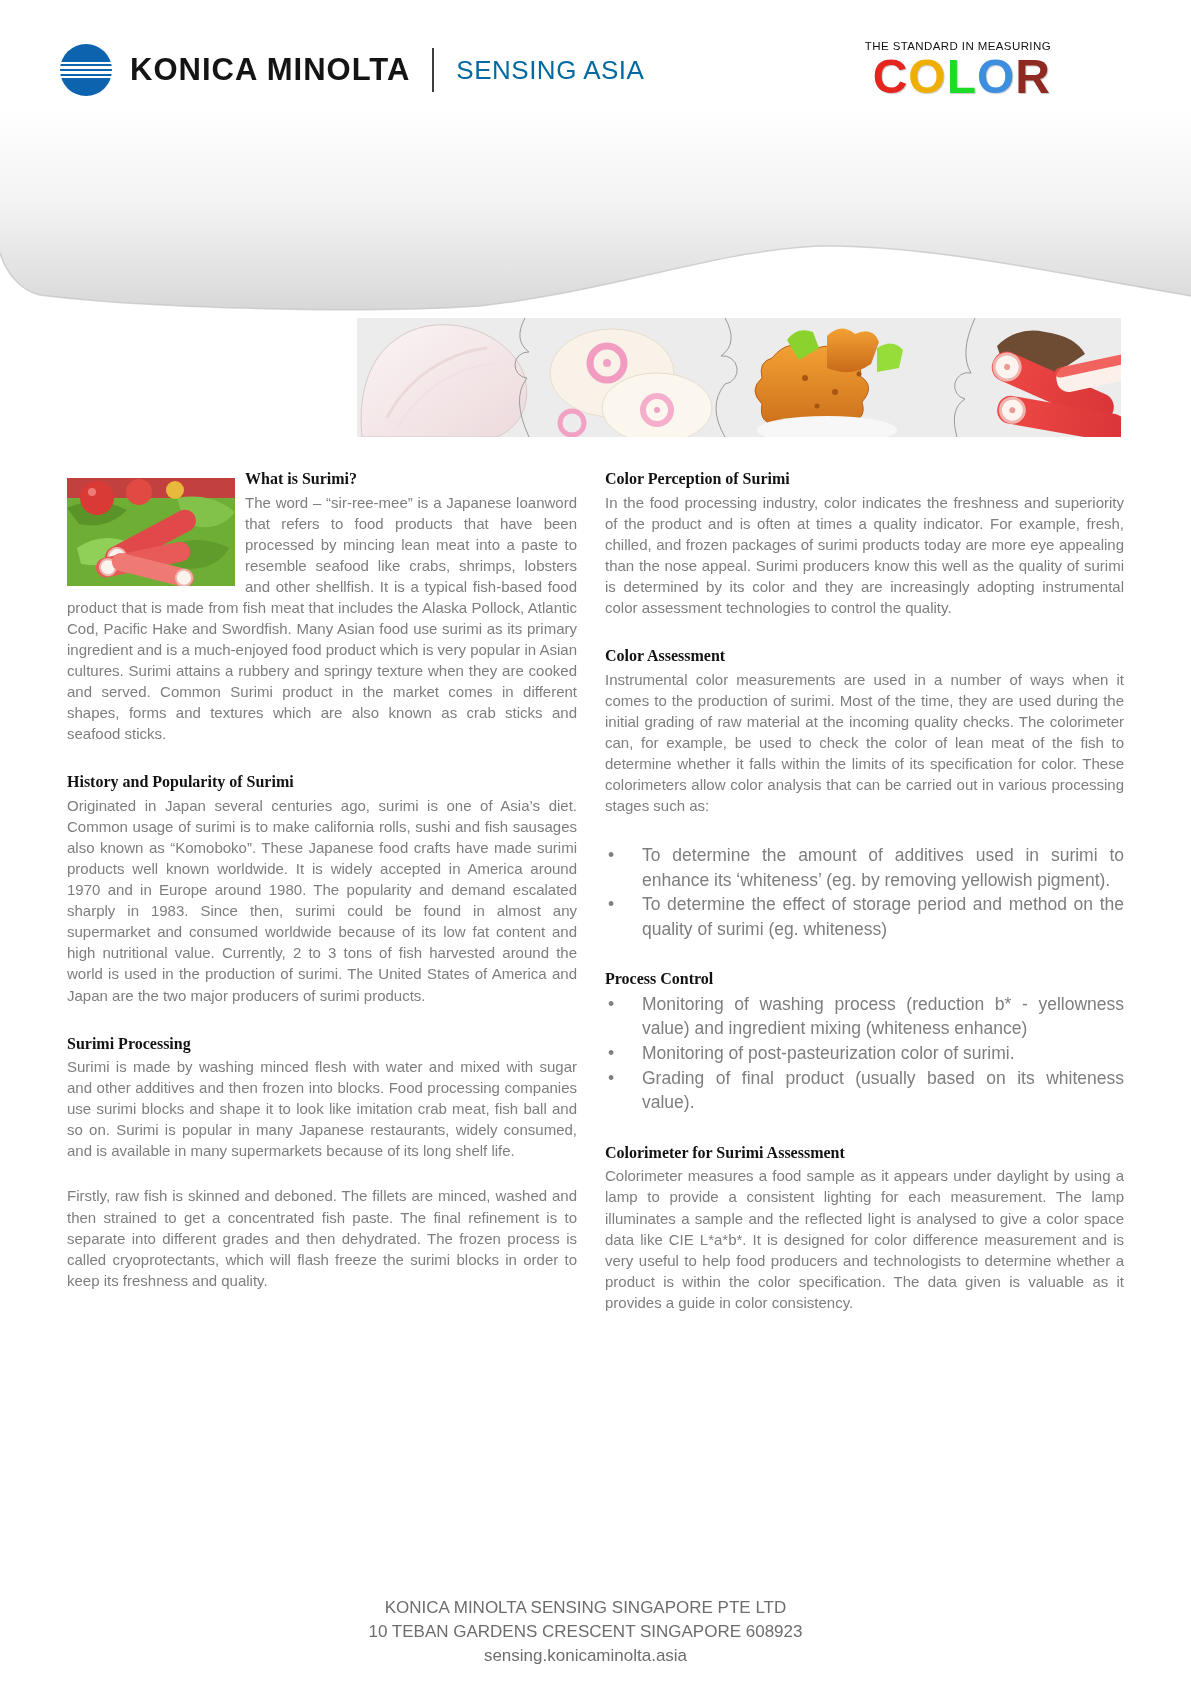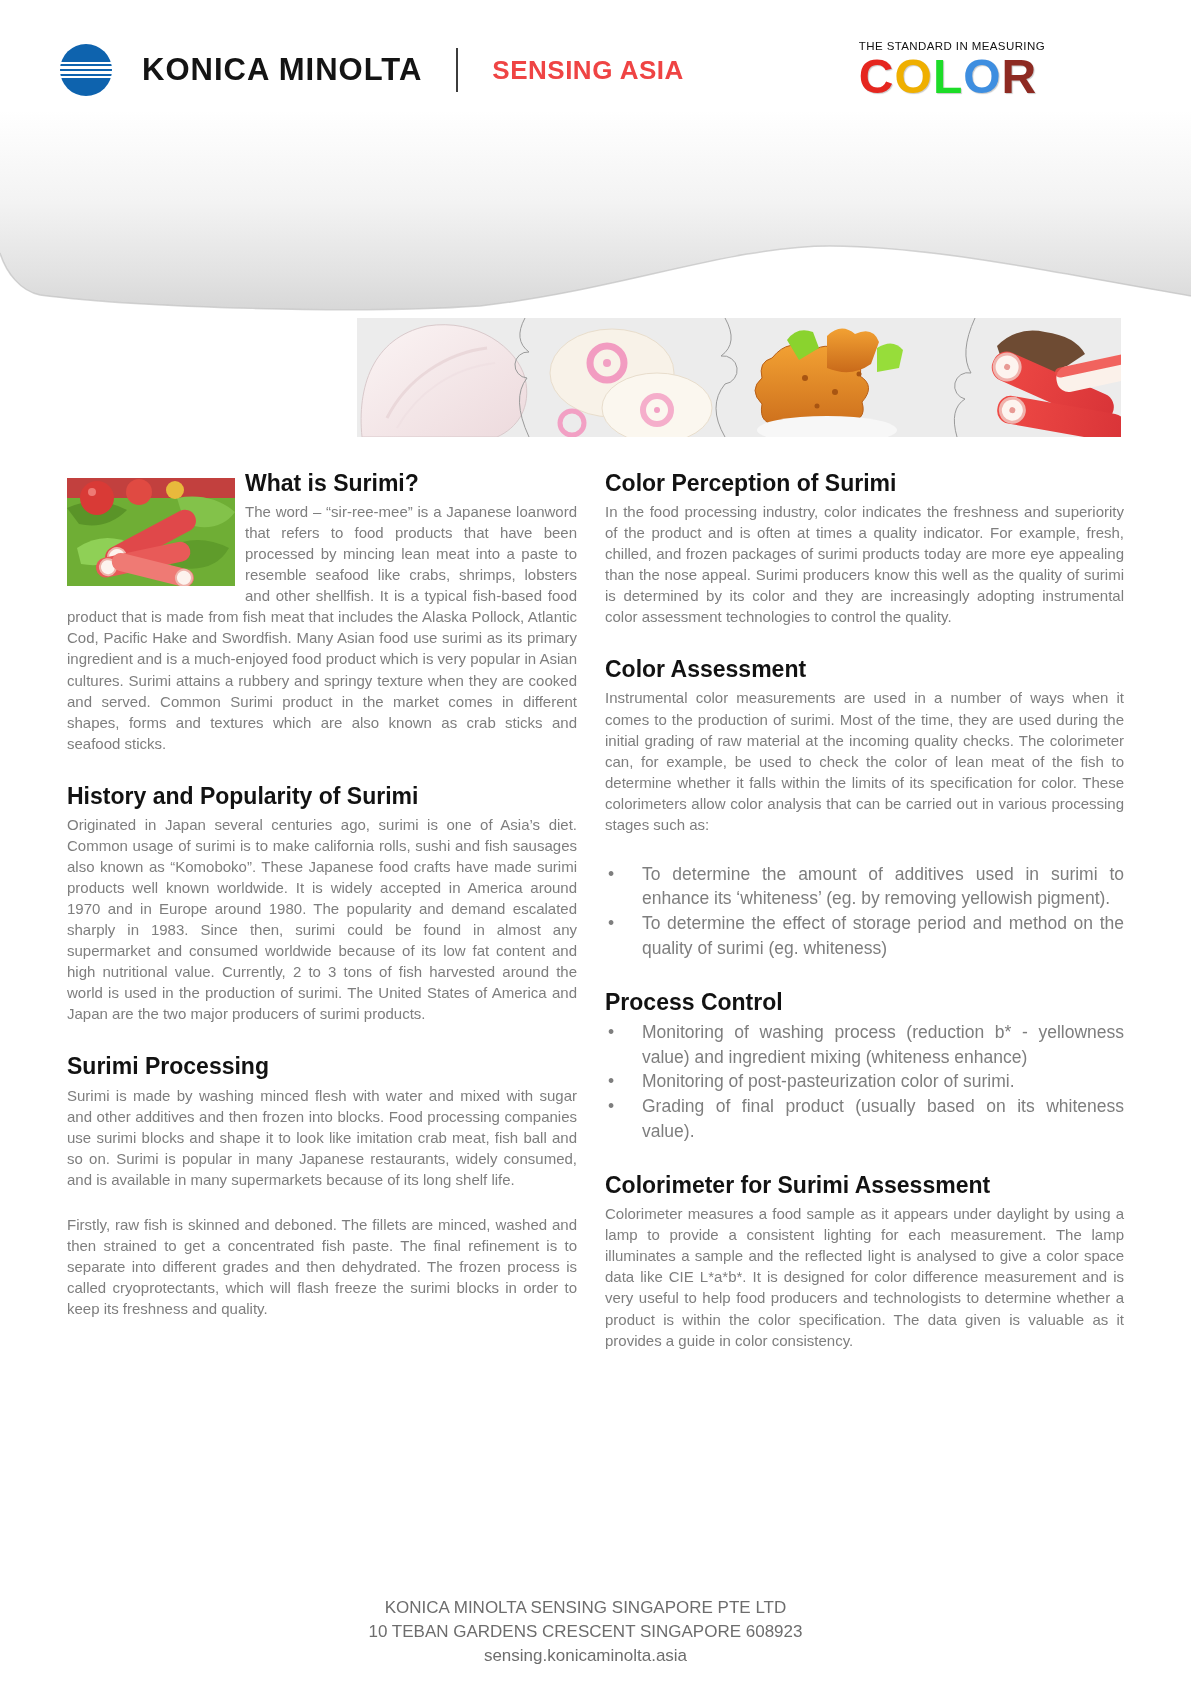--- a/index.html
+++ b/index.html
@@ -4,59 +4,59 @@
 <style>
   html,body{margin:0;padding:0;background:#fff;}
   .page{
     position:relative;
     width:1191px;height:1684px;
     background:#ffffff;
     font-family:"Liberation Sans", sans-serif;
     overflow:hidden;
   }
   
-  .brandbar{position:absolute;left:60px;top:44px;display:flex;align-items:center;gap:30px;}
+  .brandbar{position:absolute;left:60px;top:44px;display:flex;align-items:center;gap:18px;}
   .globe{
     width:52px;height:52px;border-radius:50%;
     background:linear-gradient(to bottom,
       #0e63ae 0%, #0e63ae 34%,
       #ffffff 34%, #ffffff 38%,
       #0e63ae 38%, #0e63ae 43%,
       #ffffff 43%, #ffffff 48%,
       #0e63ae 48%, #0e63ae 52%,
       #ffffff 52%, #ffffff 57%,
       #0e63ae 57%, #0e63ae 61%,
       #ffffff 61%, #ffffff 65%,
       #0e63ae 65%, #0e63ae 100%);
   }
   .wordmark{font-size:31px;font-weight:700;letter-spacing:1px;color:#141414;white-space:nowrap;}
   .divider{width:2px;height:44px;background:#3c3c3c;margin:0 4px;}
-  .division{font-size:26px;font-weight:700;letter-spacing:0.5px;color:#ef4444;white-space:nowrap;}
-
-  .taglineblock{position:absolute;right:146px;top:40px;text-align:left;}
+  .division{font-size:26px;font-weight:400;letter-spacing:0.5px;color:#0369a1;white-space:nowrap;}
+
+  .taglineblock{position:absolute;right:140px;top:40px;text-align:right;}
   .tagline{font-size:11.5px;color:#111;letter-spacing:0.4px;white-space:nowrap;}
   .colorword{font-size:48px;font-weight:700;letter-spacing:1px;line-height:1.05;
     text-shadow:1px 1px 1px #c9c9c9;}
 
   
   .waveband{position:absolute;left:0;top:0;width:1191px;height:330px;pointer-events:none;}
   .masthead{position:absolute;left:62px;top:132px;}
   .title-main{font-size:46px;font-weight:400;color:#1b1b1b;letter-spacing:0.5px;margin:0;line-height:1.15;}
   .title-sub{font-size:33px;font-weight:400;color:#222;letter-spacing:0.5px;margin:10px 0 0 0;line-height:1.1;}
 
   
   .banner{position:absolute;left:357px;top:318px;width:764px;height:119px;}
 
   
   .columns{position:absolute;left:67px;top:468px;width:1057px;display:flex;gap:28px;}
   .col{width:510px;}
   .col.right{width:519px;}
   .sec{margin-top:27px;}
   .sec:first-child{margin-top:0;}
-  h3.h{font-size:23px;font-weight:700;color:#121212;margin:0 0 2px 0;line-height:1.35;}
+  h3.h{font-size:16px;font-weight:700;color:#121212;margin:0 0 2px 0;line-height:1.35;font-family:Liberation Serif, serif;}
   p.b{font-size:15px;color:#7e7e7e;margin:0;line-height:1.405;text-align:justify;}
   p.b + p.b{margin-top:24px;}
   .thumb{float:left;width:168px;height:108px;margin:10px 10px 6px 0;}
   .bul{display:flex;font-size:17.5px;color:#7e7e7e;line-height:1.405;}
   .bul .dot{flex:0 0 34px;padding-left:3px;}
   .bul .txt{flex:1;text-align:justify;}
 
   
   .footer{position:absolute;left:0;top:1596px;width:1171px;text-align:center;}
   .footer div{font-size:17px;color:#6d6d6d;line-height:1.42;}

